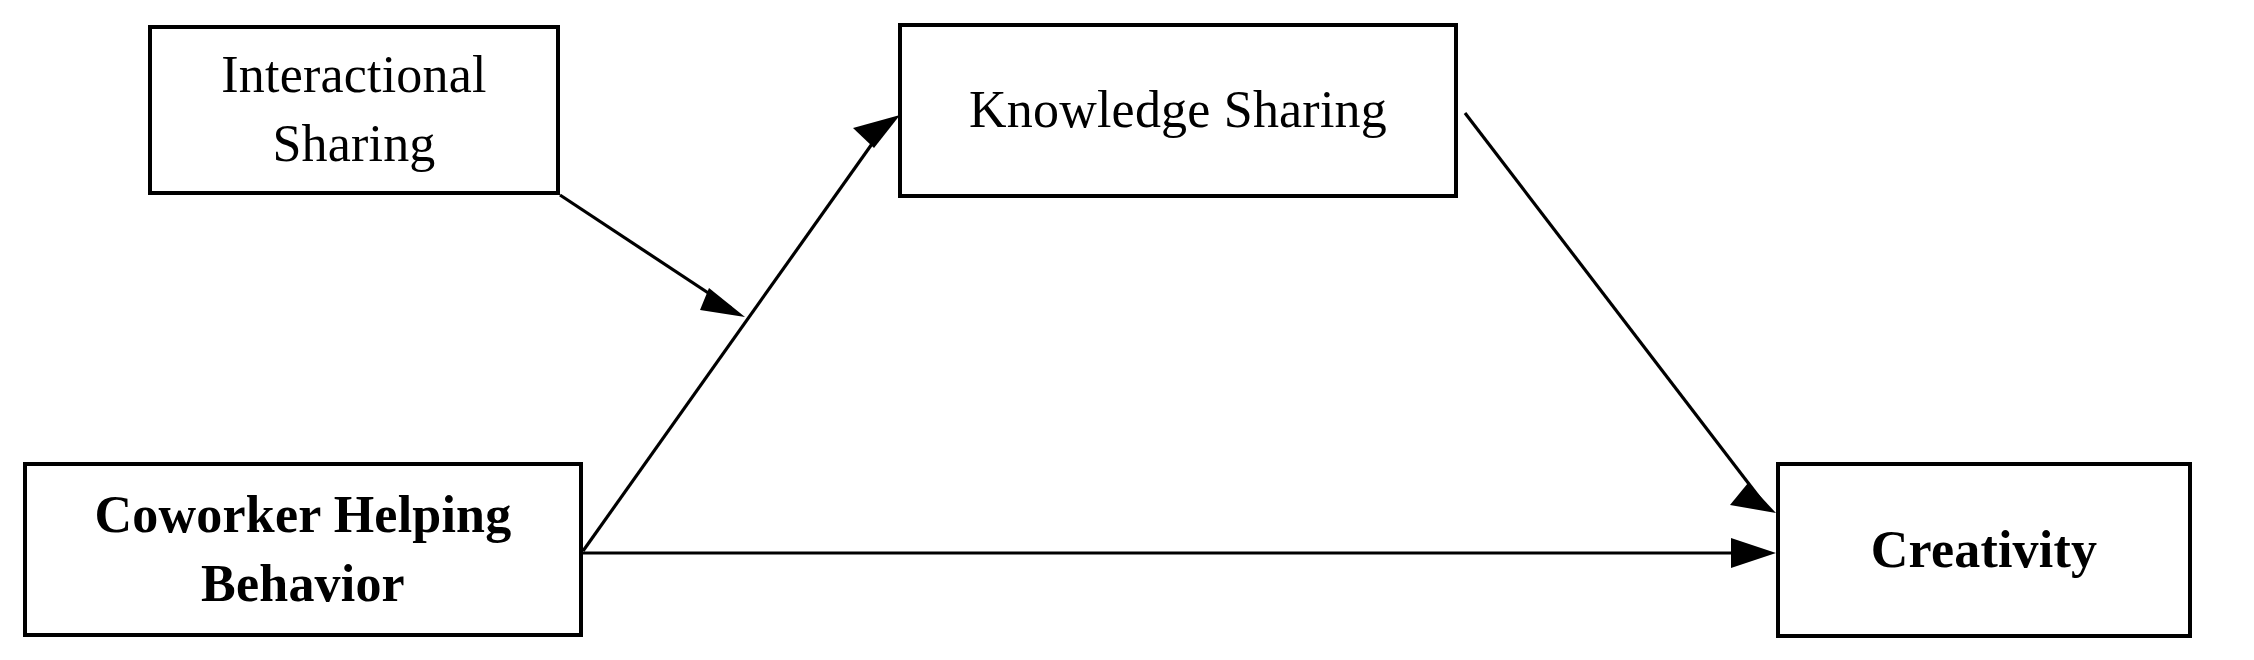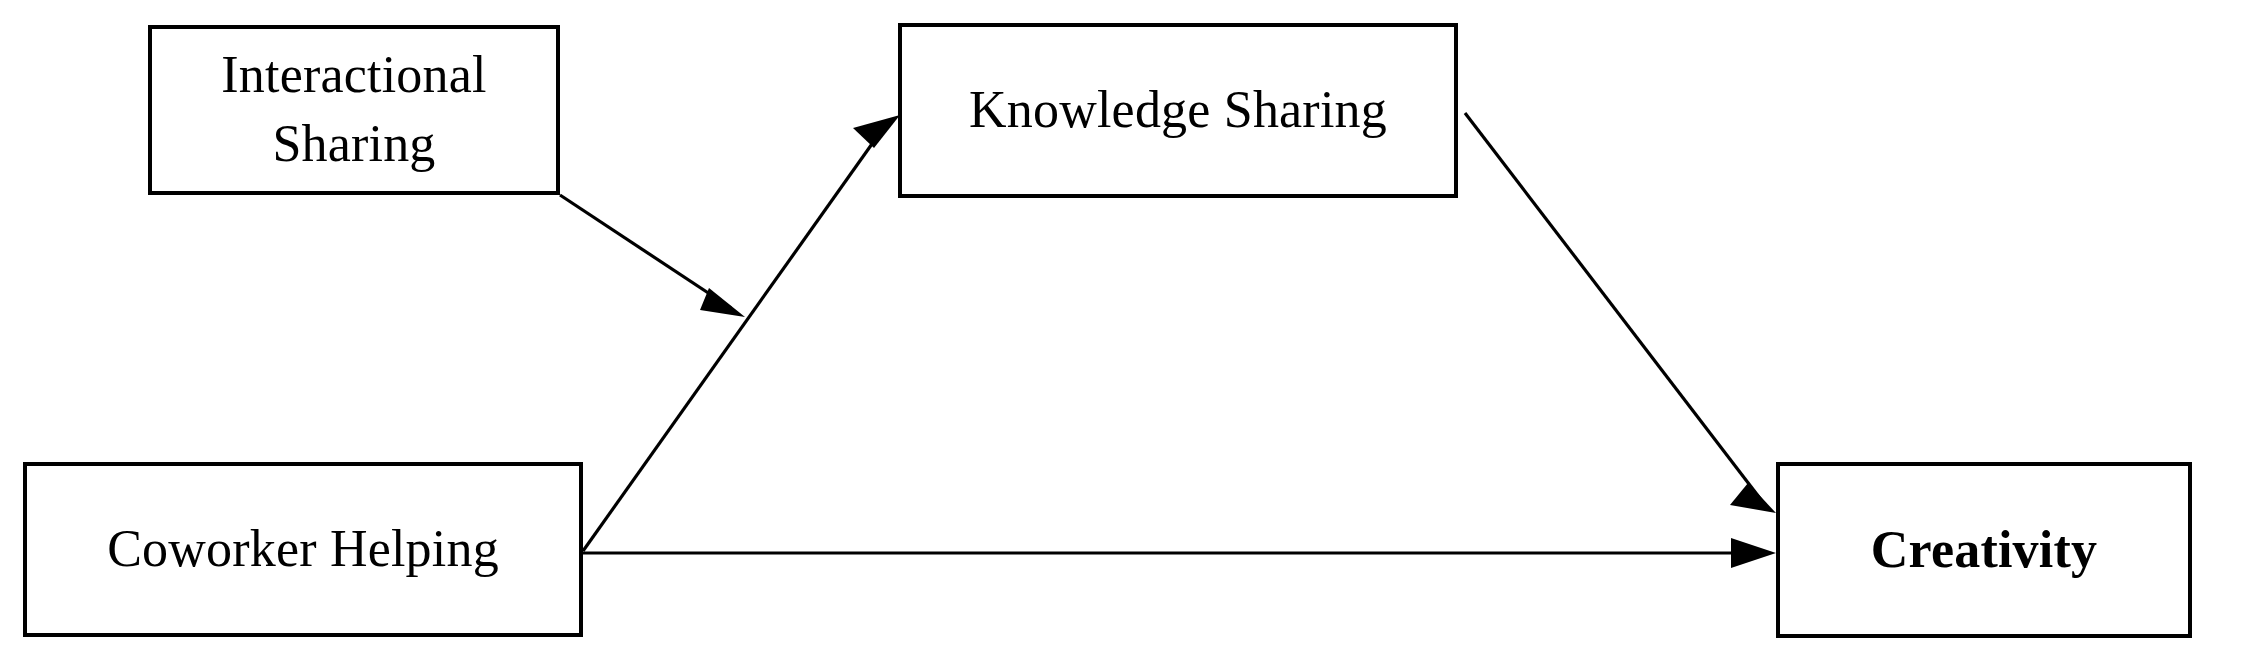--- a/index.html
+++ b/index.html
@@ -47,21 +47,21 @@
     box-sizing: border-box;
   }
   
   #node-interactional-justice {
     left: 148px;  top: 25px;  width: 412px; height: 170px;
   }
   #node-knowledge-sharing {
     left: 898px;  top: 23px;  width: 560px; height: 175px;
   }
   #node-coworker-helping-behavior {
-    left: 23px;   top: 462px; width: 560px; height: 175px;
+    left: 23px;   top: 462px; width: 560px; height: 175px; font-weight: bold;
   }
   #node-creativity {
     left: 1776px; top: 462px; width: 416px; height: 176px; font-weight: bold;
   }
 </style>
 </head>
 <body>
 
 <div id="diagram-canvas">
 
@@ -95,20 +95,21 @@
     </span>
   </div>
 
   <div class="node-box" id="node-knowledge-sharing">
     <span class="node-label">Knowledge Sharing</span>
   </div>
 
   <div class="node-box" id="node-coworker-helping-behavior">
     <span class="node-label">
       <span>Coworker Helping</span><br>
+      <span>Behavior</span>
     </span>
   </div>
 
   <div class="node-box" id="node-creativity">
     <span class="node-label">Creativity</span>
   </div>
 
 </div>
 
 </body></html>

